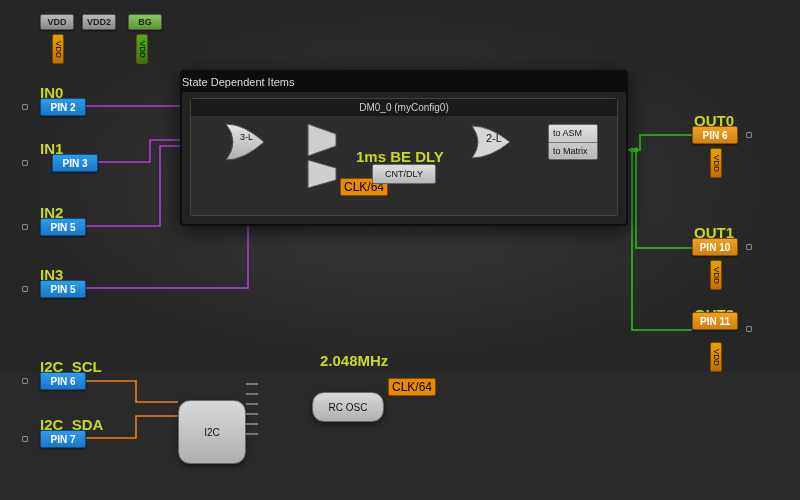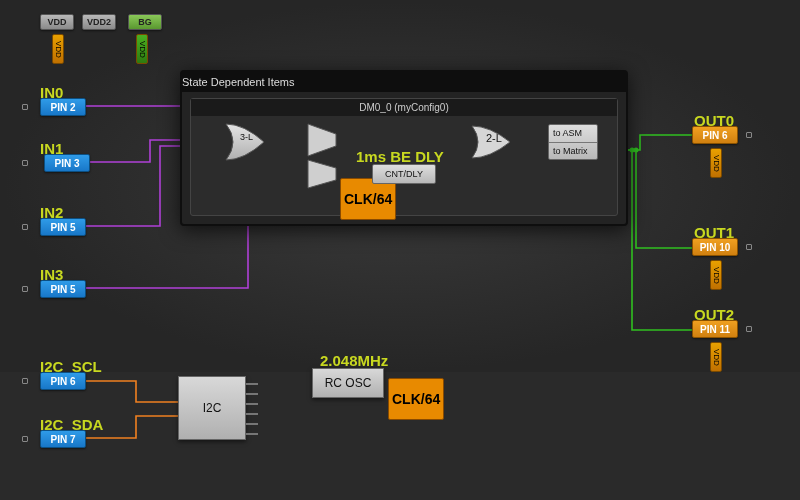--- a/index.html
+++ b/index.html
@@ -11,31 +11,31 @@
   .pin.orange { background: linear-gradient(#f0a020,#d08010); border-color: #8a5200; }
   .pin.gray { background: linear-gradient(#b8b8b8,#8a8a8a); color: #222; border-color: #555; }
   .pin.small { width: 34px; height: 16px; font-size: 9px; }
   .vddtag { position: absolute; width: 12px; height: 30px; background: linear-gradient(#e8a000,#c07000); border: 1px solid #7a4a00; border-radius: 2px; font-size: 8px; color: #000; writing-mode: vertical-rl; text-align: center; }
   .vddtag.green { background: linear-gradient(#4ab020,#2e7a10); }
 
   .net-label { position: absolute; color: #c8d820; font-size: 15px; font-weight: bold; }
 
   .port { position: absolute; width: 6px; height: 6px; border: 1px solid #888; background: #2a2a2a; border-radius: 1px; }
 
-  .block { position: absolute; background: linear-gradient(#d8d8d8,#b0b0b0); border: 1px solid #666; border-radius: 0; display: flex; align-items: center; justify-content: center; font-size: 12px; color: #111; box-shadow: 0 2px 4px rgba(0,0,0,.5); }
+  .block { position: absolute; background: linear-gradient(#d8d8d8,#b0b0b0); border: 1px solid #666; border-radius: 12px; display: flex; align-items: center; justify-content: center; font-size: 10px; color: #111; box-shadow: 0 2px 4px rgba(0,0,0,.5); margin-top: 24px; }
 
   .big-frame { position: absolute; border: 2px solid #0e0e0e; background: #232323; box-shadow: 0 4px 20px rgba(0,0,0,.7); border-radius: 4px; }
   .frame-title { background: #0e0e0e; color: #ddd; text-align: left; padding: 4px 0; font-size: 11px; }
   .sub-frame { position: absolute; border: 1px solid #444; background: #2c2c2c; border-radius: 3px; }
   .sub-title { background: #1a1a1a; color: #ccc; text-align: center; padding: 3px 0; font-size: 10px; }
 
   .gate { position: absolute; }
   .mux { position: absolute; }
   .small-chip { position: absolute; background: linear-gradient(#dedede,#b8b8b8); border: 1px solid #666; border-radius: 2px; font-size: 9px; color: #111; display: flex; align-items: center; justify-content: center; }
-  .small-tag { position: absolute; background: #e88a00; color: #000; font-size: 14px; padding: 12px 3px; border-radius: 2px; border: 1px solid #884a00; font-weight: bold; }
+  .small-tag { position: absolute; background: #e88a00; color: #000; font-size: 12px; padding: 1px 3px; border-radius: 2px; border: 1px solid #884a00; }
 
   .out-split { position: absolute; width: 50px; height: 36px; background: linear-gradient(#dedede,#b8b8b8); border: 1px solid #666; border-radius: 2px; font-size: 9px; color: #111; display: flex; flex-direction: column; }
   .out-split div { flex: 1; display: flex; align-items: center; padding-left: 4px; }
   .out-split div:first-child { border-bottom: 1px solid #777; text-align: center; }
 </style>
 </head>
 <body>
 
 <div class="canvas">
 
@@ -85,21 +85,21 @@
 <div class="pin gray small" style="left:82px; top:14px">VDD2</div>
 <div class="pin gray small" style="left:128px; top:14px; background:linear-gradient(#8ac858,#5a9830)">BG</div>
 <div class="vddtag" style="left:52px; top:34px">VDD</div>
 <div class="vddtag green" style="left:136px; top:34px">VDD</div>
 
 <div class="net-label" style="left:40px; top:84px">IN0</div>
 <div class="pin" style="left:40px; top:98px">PIN 2</div>
 <div class="port" style="left:22px; top:104px"></div>
 
 <div class="net-label" style="left:40px; top:140px">IN1</div>
-<div class="pin" style="left:44px; top:154px">PIN 3</div>
+<div class="pin" style="left:52px; top:154px">PIN 3</div>
 <div class="port" style="left:22px; top:160px"></div>
 
 <div class="net-label" style="left:40px; top:204px">IN2</div>
 <div class="pin" style="left:40px; top:218px">PIN 5</div>
 <div class="port" style="left:22px; top:224px"></div>
 
 <div class="net-label" style="left:40px; top:266px">IN3</div>
 <div class="pin" style="left:40px; top:280px">PIN 5</div>
 <div class="port" style="left:22px; top:286px"></div>
 
@@ -157,21 +157,21 @@
 <div class="pin orange" style="left:692px; top:126px">PIN 6</div>
 <div class="vddtag" style="left:710px; top:148px">VDD</div>
 <div class="port" style="left:746px; top:132px"></div>
 
 <div class="net-label" style="left:694px; top:224px">OUT1</div>
 <div class="pin orange" style="left:692px; top:238px">PIN 10</div>
 <div class="vddtag" style="left:710px; top:260px">VDD</div>
 <div class="port" style="left:746px; top:244px"></div>
 
 <div class="net-label" style="left:694px; top:306px">OUT2</div>
-<div class="pin orange" style="left:692px; top:320px">PIN 11</div>
+<div class="pin orange" style="left:692px; top:312px">PIN 11</div>
 <div class="vddtag" style="left:710px; top:342px">VDD</div>
 <div class="port" style="left:746px; top:326px"></div>
 
 <div class="block" style="left:178px; top:376px; width:68px; height:64px">I2C</div>
 <svg style="position:absolute; left:246px; top:378px; width:20px; height:60px">
   <g stroke="#999" stroke-width="1.4">
         <line x1="0" y1="6" x2="12" y2="6"></line>
         <line x1="0" y1="16" x2="12" y2="16"></line>
         <line x1="0" y1="26" x2="12" y2="26"></line>
         <line x1="0" y1="36" x2="12" y2="36"></line>

